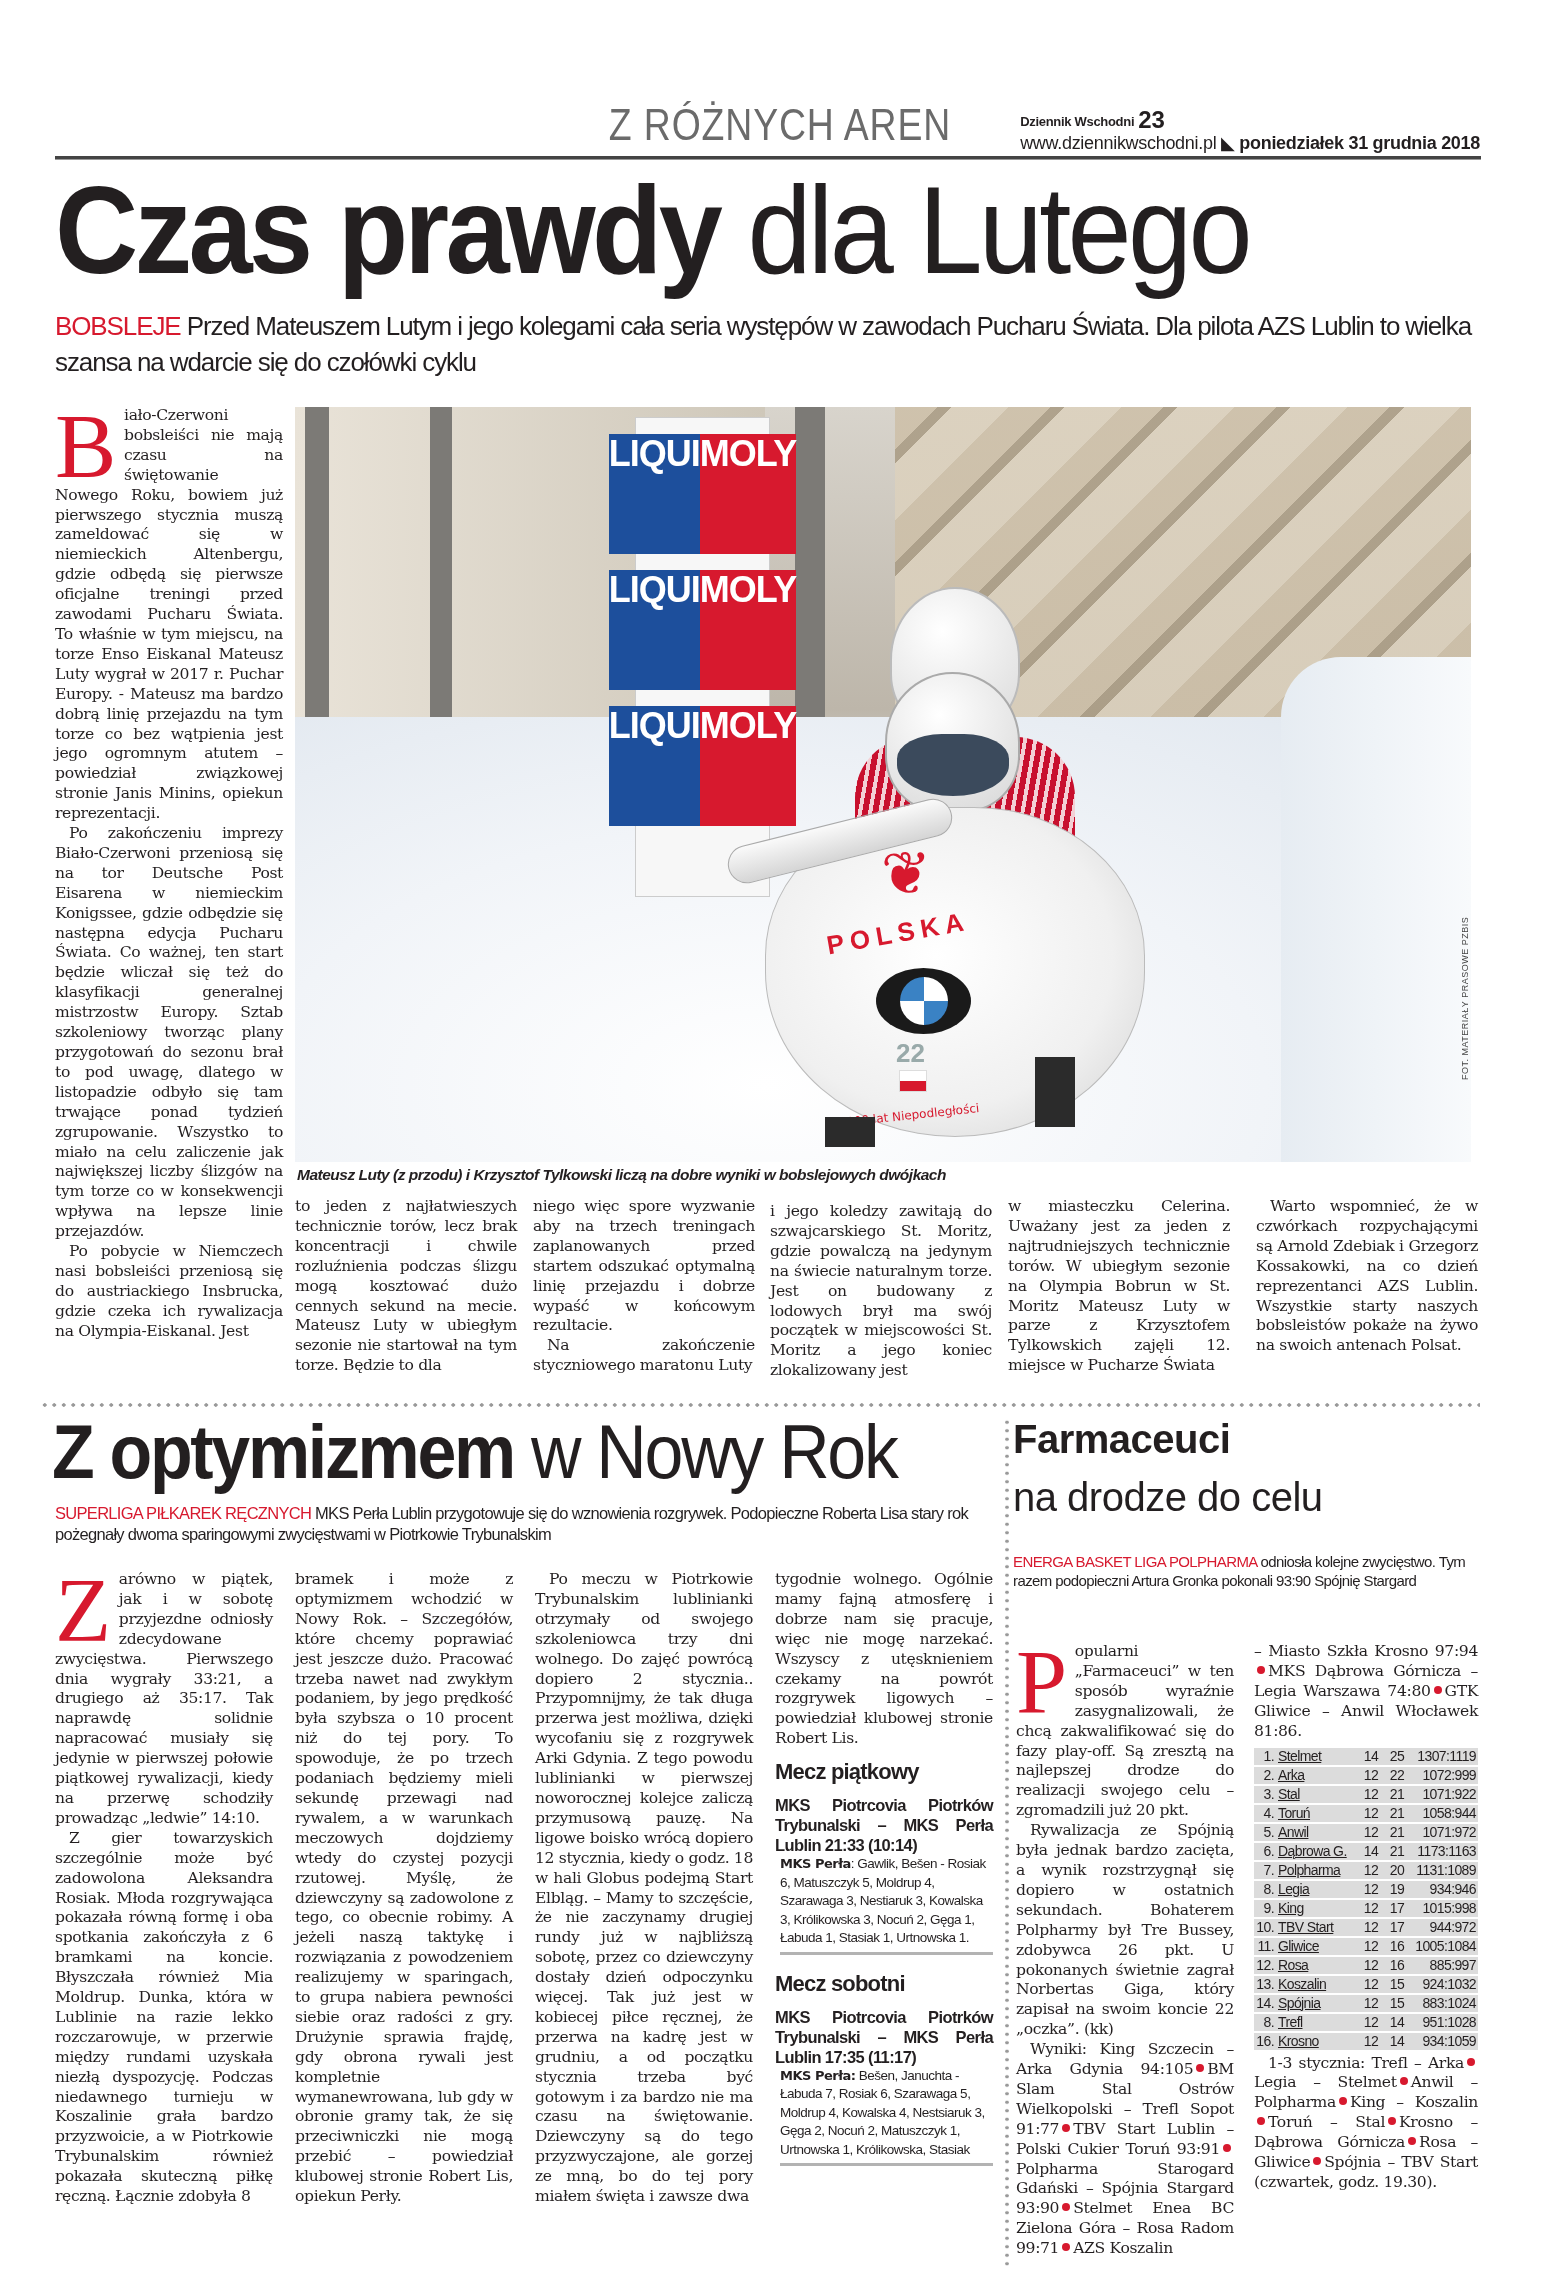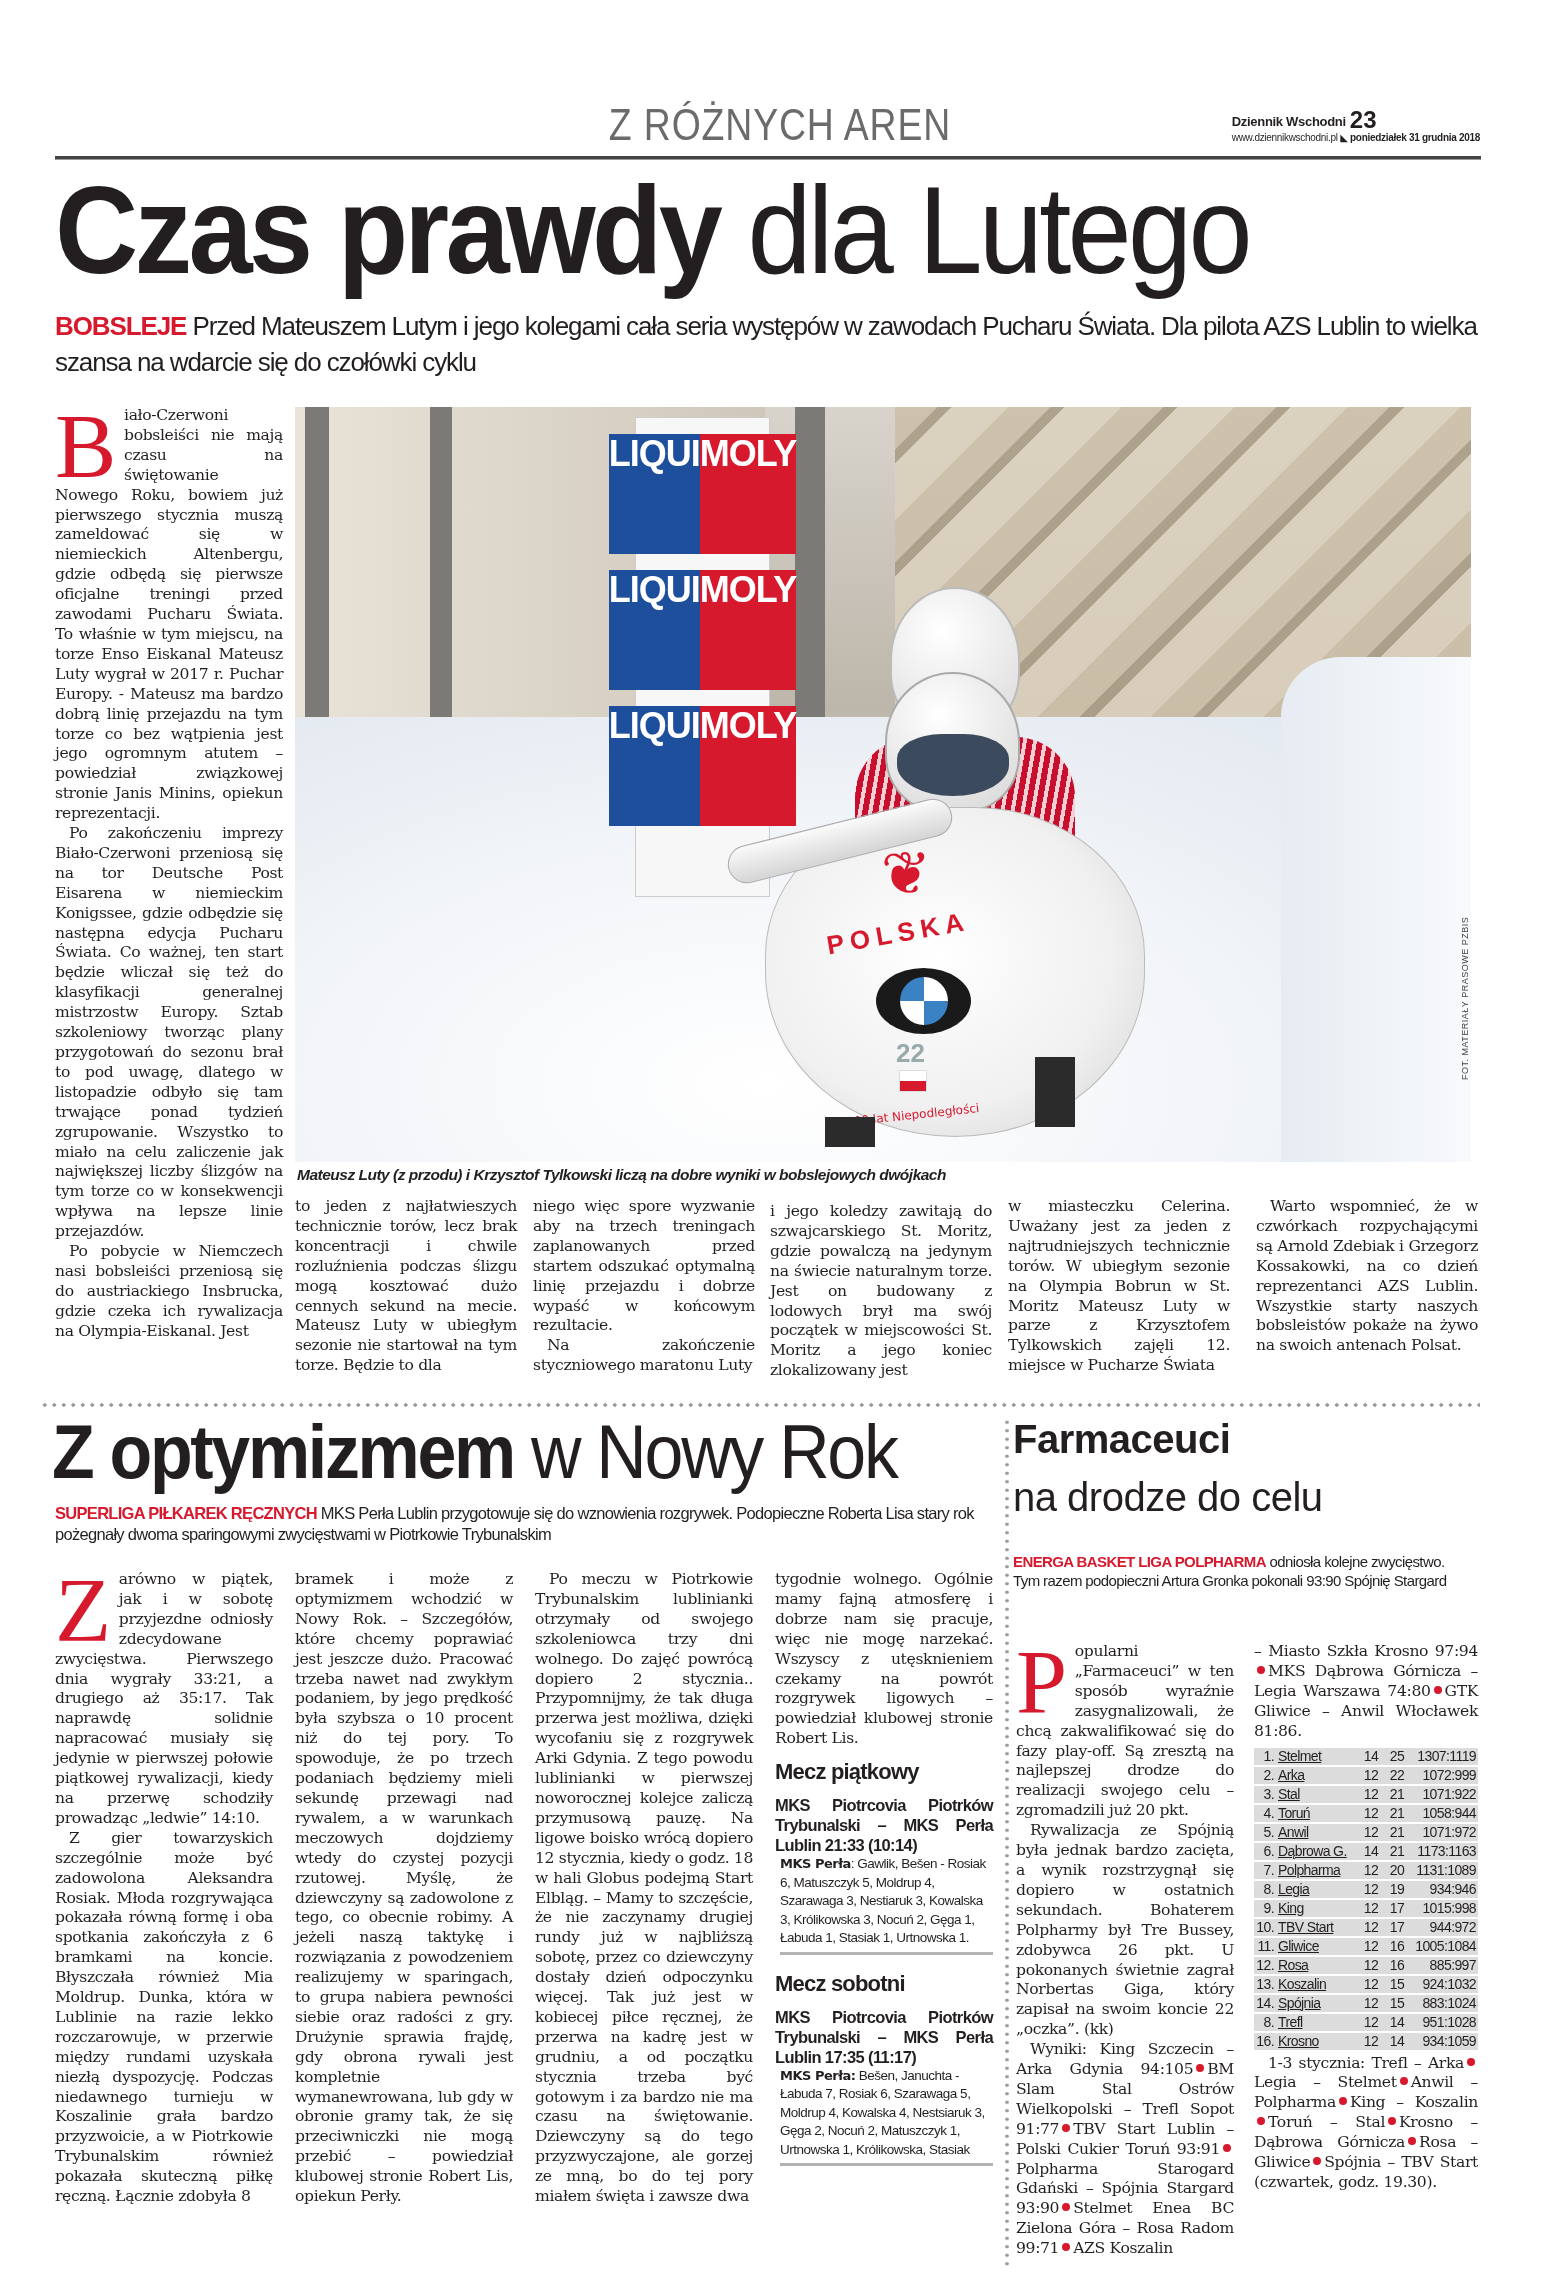--- a/index.html
+++ b/index.html
@@ -6,31 +6,31 @@
   html, body { width: 1558px; height: 2281px; background: #fff; overflow: hidden; }
   body { position: relative; color: #231f20; font-family: "DejaVu Serif", serif; }
 
   .abs { position: absolute; }
 
   
   .section-title { left: 500px; top: 100px; width: 560px; text-align: center; font-family: "Liberation Sans", sans-serif; font-size: 44px; color: #6b6b6b; letter-spacing: 1px; font-weight: 300; transform: scaleX(0.85); }
   .masthead { right: 78px; top: 106px; text-align: left; font-family: "Liberation Sans", sans-serif; }
   .masthead .paper { font-size: 13px; font-weight: bold; letter-spacing: -0.3px; }
   .masthead .pageno { font-size: 24px; font-weight: bold; margin-left: 4px; vertical-align: -2px; }
-  .masthead .line2 { font-size: 10px; margin-top: -2px; letter-spacing: -0.3px; }
+  .masthead .line2 { font-size: 18px; margin-top: -2px; letter-spacing: -0.3px; }
   .masthead .line2 b { font-weight: bold; }
   .rule { left: 55px; top: 156px; width: 1426px; height: 4px; background: #444; border-bottom: 1px solid #999; }
 
   
   .headline1 { left: 55px; top: 168px; font-family: "Liberation Sans", sans-serif; font-size: 124px; line-height: 1; letter-spacing: -4px; white-space: nowrap; transform-origin: left top; transform: scaleX(0.93); }
   .headline1 .bold { font-weight: bold; }
   .headline1 .light { font-weight: normal; }
 
   .lead { left: 55px; top: 308px; width: 1430px; font-family: "Liberation Sans", sans-serif; font-size: 26px; line-height: 36px; letter-spacing: -1.1px; color: #231f20; }
-  .kicker { color: #d7192e; font-weight: bold; }
+  .kicker { color: #d7192e; font-weight: normal; }
 
   
   .col { font-family: "DejaVu Serif", serif; font-size: 15.6px; line-height: 19.9px; text-align: justify; color: #231f20; letter-spacing: -0.35px; hyphens: manual; }
   .col p { text-indent: 14px; }
   .col p.first { text-indent: 0; }
   .dropcap { float: left; font-family: "Liberation Serif", serif; color: #d7192e; font-size: 92px; line-height: 72px; margin: 4px 8px 0 0; font-weight: normal; }
 
   
   .photo { left: 295px; top: 407px; width: 1176px; height: 755px; overflow: hidden; background: linear-gradient(180deg, #d8d4cc 0%, #bdb6aa 40%, #e9eef2 60%, #f3f6f9 100%); }
   .photo .wall { position: absolute; left: 0; top: 0; width: 470px; height: 420px; background: linear-gradient(90deg,#e9e3d8,#cfc8ba); }

